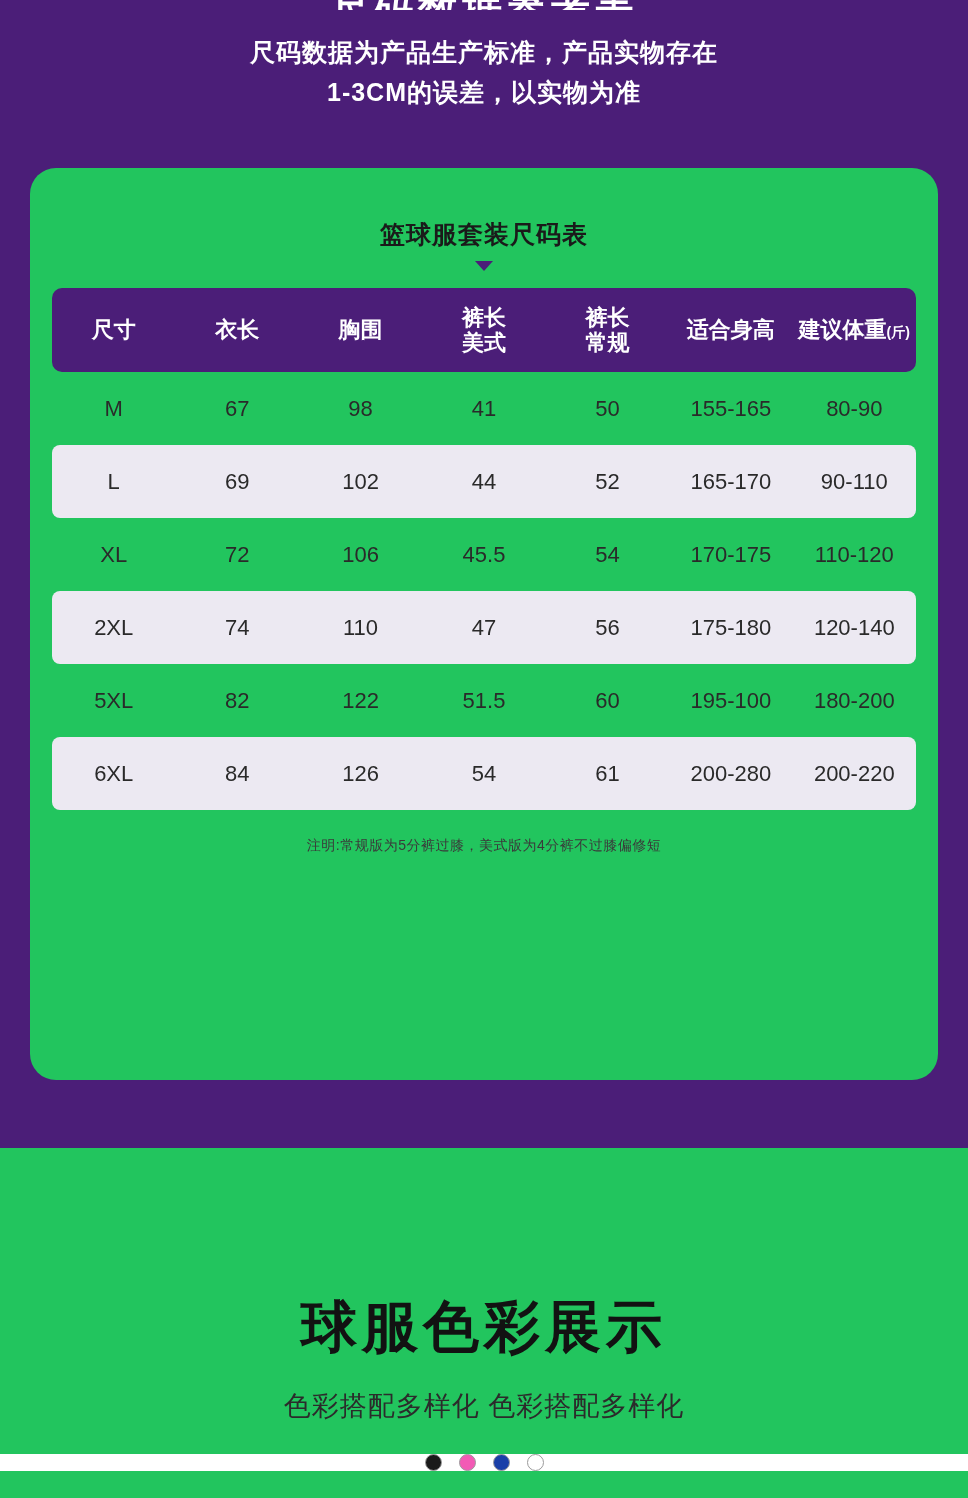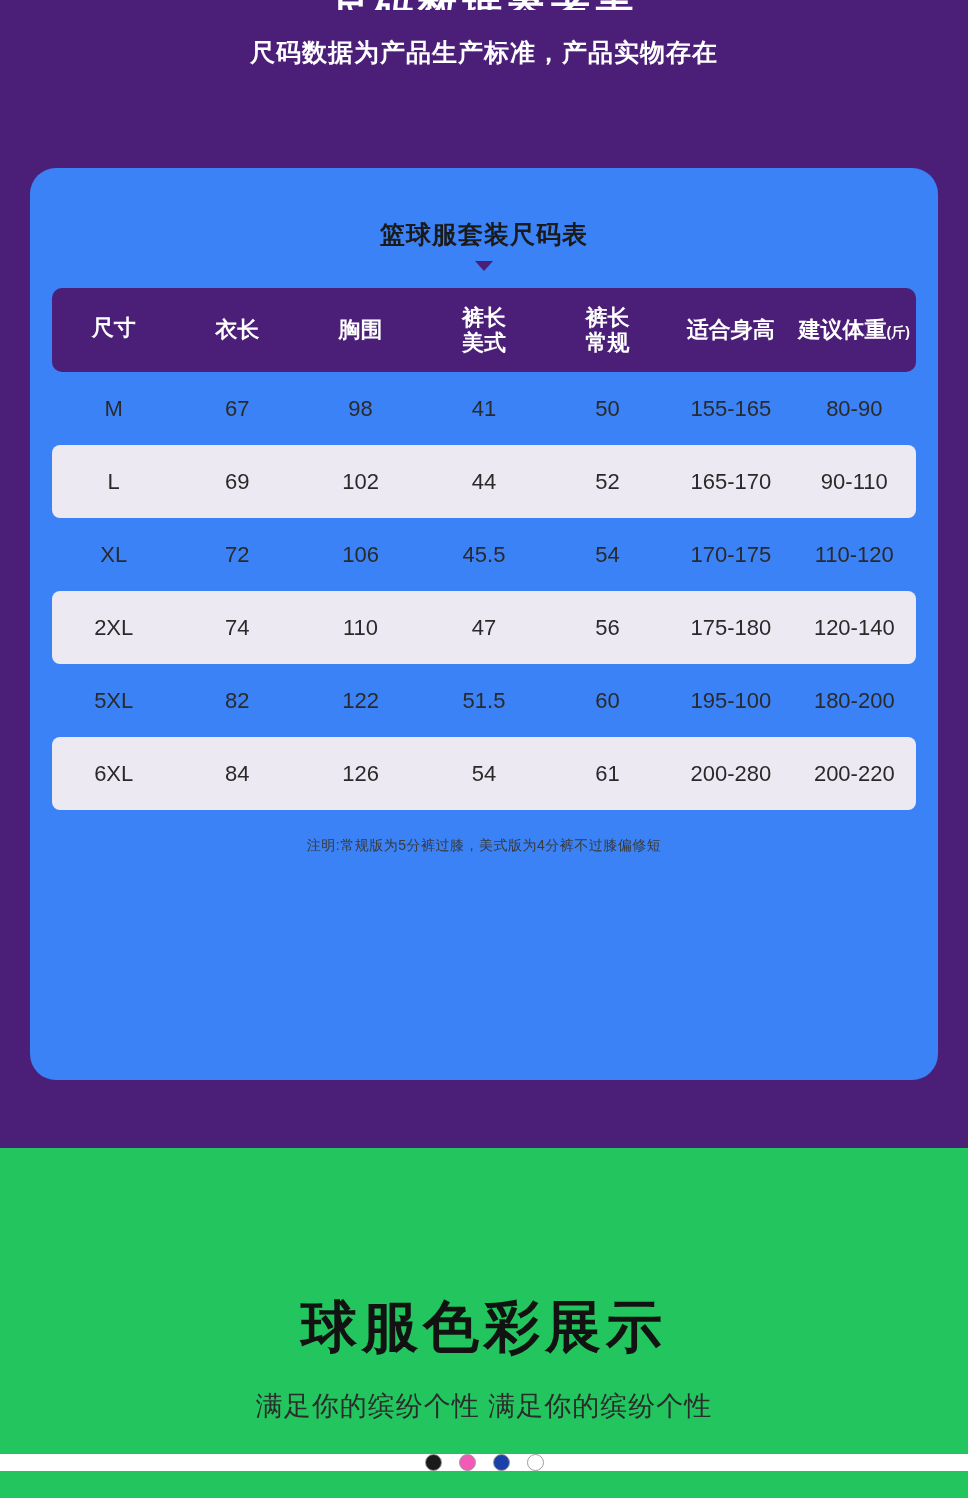--- a/index.html
+++ b/index.html
@@ -42,21 +42,21 @@
     letter-spacing: 1px;
   }
 
   
   .card {
     position: absolute;
     left: 30px;
     top: 168px;
     width: 908px;
     height: 912px;
-    background: #3b82f6;
+    background: #22c55e;
     border-radius: 26px;
   }
 
   .card-title {
     text-align: center;
     font-size: 25px;
     font-weight: bold;
     color: #1a1a1a;
     padding-top: 50px;
     letter-spacing: 1px;
@@ -79,21 +79,21 @@
 
   table.size-table thead th {
     background: #4b1e78;
     color: #ffffff;
     font-size: 22px;
     font-weight: bold;
     height: 84px;
     vertical-align: middle;
     line-height: 1.15;
   }
-  table.size-table thead th:first-child { border-top-left-radius: 10px; border-bottom-left-radius: 10px; font-family: Liberation Mono, monospace; }
+  table.size-table thead th:first-child { border-top-left-radius: 10px; border-bottom-left-radius: 10px; }
   table.size-table thead th:last-child  { border-top-right-radius: 10px; border-bottom-right-radius: 10px; }
 
   table.size-table tbody td {
     text-align: center;
     font-size: 22px;
     color: #2a2a2a;
     height: 73px;
     vertical-align: middle;
   }
   table.size-table tbody tr.alt td { background: #ece9f2; }
@@ -151,20 +151,21 @@
 <body>
 
 <div class="page">
 
   <div class="purple-section">
 
     <div class="head-title">尺码数据参考表</div>
 
     <div class="head-sub">
       <div>尺码数据为产品生产标准，产品实物存在</div>
+      <div>1-3CM的误差，以实物为准</div>
     </div>
 
     <div class="card">
       <div class="card-title">篮球服套装尺码表</div>
       <div class="caret"></div>
 
       <table class="size-table">
         <thead>
           <tr>
             <th>
@@ -249,21 +250,21 @@
           </tr>
         </tbody>
       </table>
 
       <div class="note">注明:常规版为5分裤过膝，美式版为4分裤不过膝偏修短</div>
     </div>
   </div>
 
   <div class="light-section">
     <div class="color-title">球服色彩展示</div>
-    <div class="color-sub">满足你的缤纷个性 满足你的缤纷个性</div>
+    <div class="color-sub">色彩搭配多样化 色彩搭配多样化</div>
     <div class="dots" style="background: rgb(255, 255, 255);">
       <div class="dot" style="background: rgb(26, 26, 26);"></div>
       <div class="dot" style="background: rgb(242, 90, 181);"></div>
       <div class="dot" style="background: rgb(26, 63, 168);"></div>
       <div class="dot"></div>
     </div>
   </div>
 
 </div>
 

